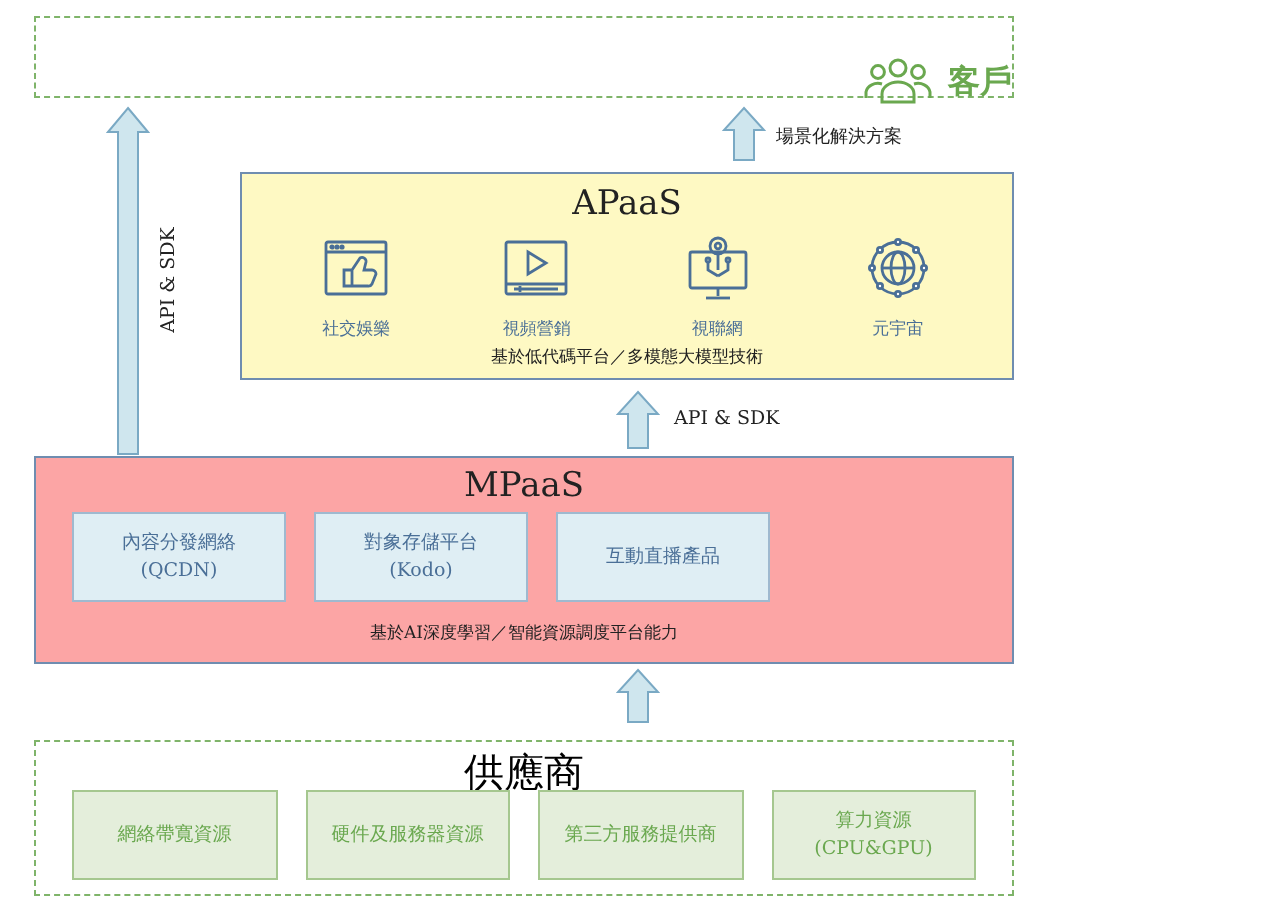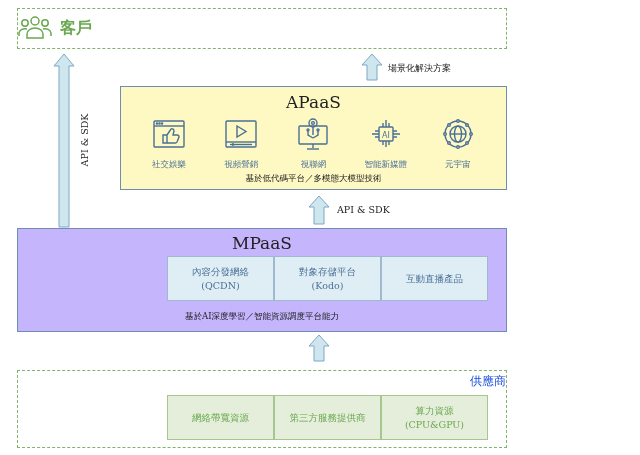--- a/index.html
+++ b/index.html
@@ -1,45 +1,45 @@
 <!DOCTYPE html>
 <html><head>
 <meta charset="utf-8">
 <style>
   html, body { margin:0; padding:0; background:#ffffff; }
   body { width:640px; height:455px; position:relative; overflow:hidden;
          font-family:"DejaVu Serif", "Liberation Serif", serif; color:#333; }
   .abs { position:absolute; }
   .dash-green { border:1.5px dashed #7fb46a; box-sizing:border-box; }
   #customer-box { left:17px; top:8px; width:489px; height:41px; }
-  #customer-inner { left:0; top:0; width:100%; height:100%; display:flex; align-items:center; justify-content:flex-start; gap:8px; }
+  #customer-inner { left:0; top:13px; width:100%; height:100%; display:flex; align-items:center; justify-content:flex-end; gap:8px; }
   .cust-label { color:#6aa84f; font-size:16px; font-weight:bold; }
 
   
   .arrow svg { display:block; }
 
   
   #apaas { left:120px; top:86px; width:387px; height:104px; border:1.5px solid #6f8db0; box-sizing:border-box; background:#fef9c3; }
   .box-title { position:absolute; left:0; right:0; text-align:center; font-size:17px; color:#222; }
   .icons-row { position:absolute; left:0; right:0; top:30px; display:flex; justify-content:space-around; padding:0 12px; }
   .icon-item { display:flex; flex-direction:column; align-items:center; width:70px; }
   .icon-item svg { width:34px; height:34px; }
   .icon-label { font-size:8.5px; color:#4a6f97; margin-top:4px; white-space:nowrap; }
   .foot-note { position:absolute; left:0; right:0; text-align:center; font-size:8.5px; color:#222; }
 
   
-  #mpaas { left:17px; top:228px; width:490px; height:104px; border:1.5px solid #6f8db0; box-sizing:border-box; background:#c4b5fd; }
-  .mod-row { position:absolute; left:18px; right:18px; top:27px; height:45px; display:flex; justify-content:flex-end; }
+  #mpaas { left:17px; top:228px; width:490px; height:104px; border:1.5px solid #6f8db0; box-sizing:border-box; background:#fca5a5; }
+  .mod-row { position:absolute; left:18px; right:18px; top:27px; height:45px; display:flex; justify-content:flex-start;gap:14px; }
   .mod { width:107px; height:45px; box-sizing:border-box; display:flex; flex-direction:column; justify-content:center; align-items:center; font-size:9.5px; line-height:14px; text-align:center; }
   .mod-blue { background:#dfeef4; border:1px solid #9fb9cf; color:#4a6f97; }
 
   
   #supplier { left:17px; top:370px; width:490px; height:78px; }
   .mod-green { background:#e4eedb; border:1px solid #a5c78f; color:#6aa84f; }
-  .sup-title { color:#1d4ed8; font-size:12px;text-align:right; }
+  .sup-title { color:#000000; font-size:20px; }
 </style>
 </head>
 <body>
 
 <div id="customer-box" class="abs dash-green" style="left:17px;top:8px;width:490px;height:41px;">
   <div id="customer-inner" class="abs">
     <span>
       <svg width="34" height="24" viewBox="0 0 34 24" fill="none" stroke="#6aa84f" stroke-width="1.5">
         <circle cx="17" cy="6" r="4"></circle>
         <path d="M9 23 v-4 a8 6 0 0 1 16 0 v4 z"></path>
@@ -106,30 +106,20 @@
           <path d="M17 10 v8 M12 14 v4 l5 3 M22 14 v4 l-5 3"></path>
           <circle cx="12" cy="13" r="1"></circle>
             <circle cx="22" cy="13" r="1"></circle>
         </svg>
       </span>
       <span class="icon-label">視聯網</span>
     </div>
     <div class="icon-item">
       <span>
         <svg viewBox="0 0 34 34" fill="none" stroke="#4a6f97" stroke-width="1.4">
-          <rect x="10" y="10" width="14" height="14" rx="1"></rect>
-          <text x="17" y="20.5" font-size="8" text-anchor="middle" fill="#4a6f97" stroke="none" font-family="DejaVu Sans, sans-serif">AI</text>
-          <path d="M14 10 v-4 M17 10 v-7 M20 10 v-4 M14 24 v4 M17 24 v6 M20 24 v4 M10 14 h-4 M10 17 h-7 M10 20 h-4 M24 14 h4 M24 17 h7 M24 20 h4"></path>
-        </svg>
-      </span>
-      <span class="icon-label">智能新媒體</span>
-    </div>
-    <div class="icon-item">
-      <span>
-        <svg viewBox="0 0 34 34" fill="none" stroke="#4a6f97" stroke-width="1.4">
           <circle cx="17" cy="17" r="13"></circle>
           <circle cx="17" cy="17" r="8"></circle>
           <ellipse cx="17" cy="17" rx="3.5" ry="8"></ellipse>
           <line x1="9" y1="17" x2="25" y2="17"></line>
           <circle cx="17" cy="4" r="1.3" fill="#fff"></circle>
             <circle cx="17" cy="30" r="1.3" fill="#fff"></circle>
           <circle cx="4" cy="17" r="1.3" fill="#fff"></circle>
             <circle cx="30" cy="17" r="1.3" fill="#fff"></circle>
           <circle cx="8" cy="8" r="1.3" fill="#fff"></circle>
             <circle cx="26" cy="8" r="1.3" fill="#fff"></circle>
@@ -174,20 +164,23 @@
   </svg>
 </div>
 
 <div id="supplier" class="abs dash-green">
   <div class="box-title sup-title" style="top:2px;">供應商</div>
   <div class="mod-row" style="top:24px;">
     <div class="mod mod-green">
       <span>網絡帶寬資源</span>
     </div>
     <div class="mod mod-green">
+      <span>硬件及服務器資源</span>
+    </div>
+    <div class="mod mod-green">
       <span>第三方服務提供商</span>
     </div>
     <div class="mod mod-green">
       <span>算力資源</span>
       <span>(CPU&amp;GPU)</span>
     </div>
   </div>
 </div>
 
 </body></html>

